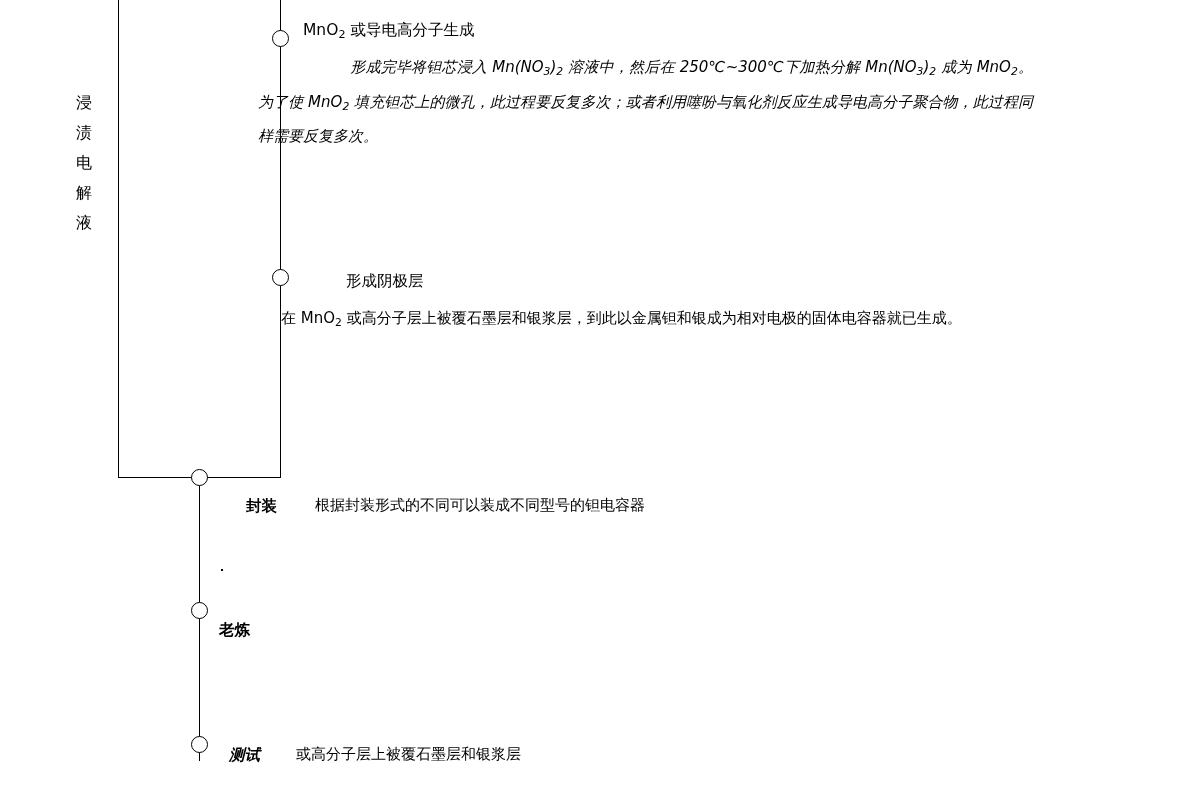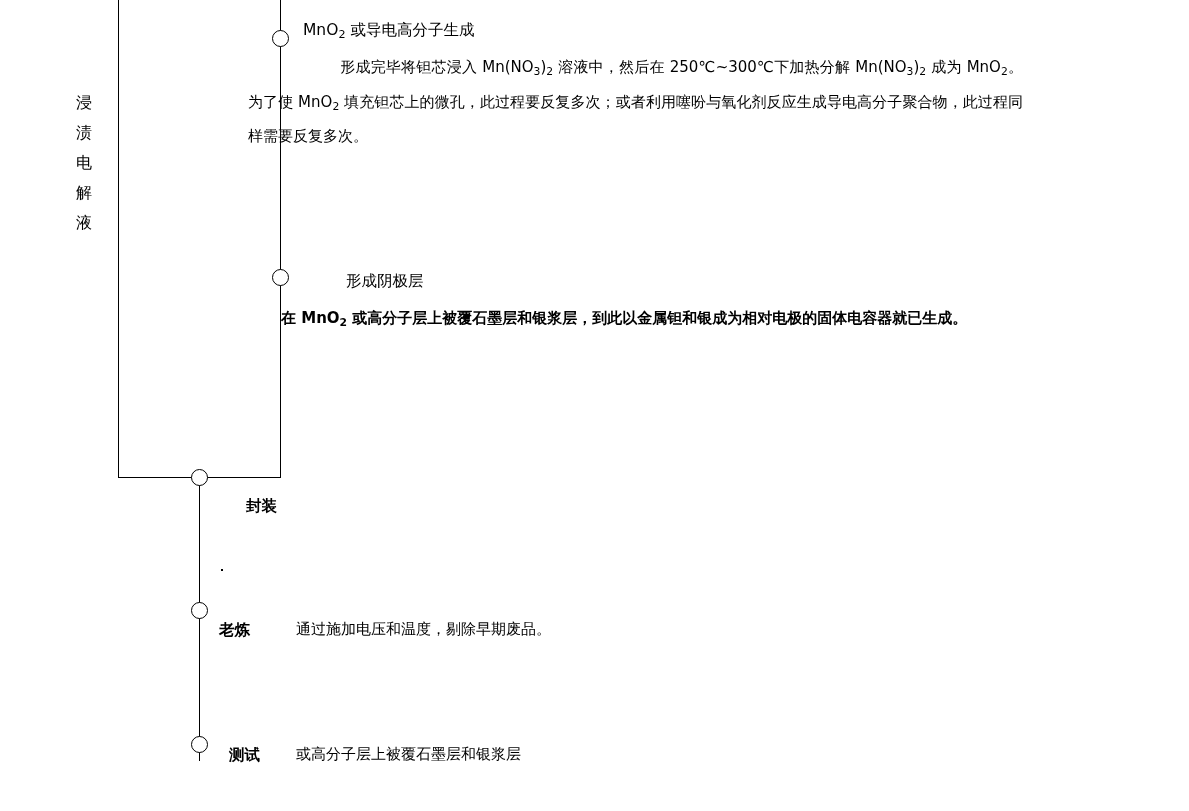--- a/index.html
+++ b/index.html
@@ -118,30 +118,30 @@
     <span>浸</span>
     <span>渍</span>
     <span>电</span>
     <span>解</span>
     <span>液</span>
   </div>
 
   <div class="step-title" style="left:303px; top:20px;">
     MnO<sub>2</sub> 或导电高分子生成
   </div>
-  <div class="step-body" style="left:248px; top:52px; width:775px;">
+  <div class="step-body" style="left:258px; top:52px; width:775px;font-style:italic;">
     <span class="indent"></span>形成完毕将钽芯浸入 Mn(NO<sub>3</sub>)<sub>2</sub> 溶液中，然后在 250℃~300℃下加热分解 Mn(NO<sub>3</sub>)<sub>2</sub> 成为 MnO<sub>2</sub>。为了使 MnO<sub>2</sub> 填充钽芯上的微孔，此过程要反复多次；或者利用噻吩与氧化剂反应生成导电高分子聚合物，此过程同样需要反复多次。
   </div>
 
   <div class="step-title" style="left:298px; top:271px;margin-left:48px;">形成阴极层</div>
-  <div class="step-body" style="left:281px; top:303px; width:747px;font-weight:bold;">
+  <div class="step-body" style="left:281px; top:303px; width:747px;">
     在 MnO<sub>2</sub> 或高分子层上被覆石墨层和银浆层，到此以金属钽和银成为相对电极的固体电容器就已生成。
   </div>
 
   <div class="inline-title" style="left:246px; top:496px;font-family:Liberation Serif, serif;">封装</div>
+  <div class="inline-body" style="left:315px; top:496px;">根据封装形式的不同可以装成不同型号的钽电容器</div>
 
   <div class="inline-title" style="left:219px; top:620px;">老炼</div>
-  <div class="inline-body" style="left:296px; top:620px;">通过施加电压和温度，剔除早期废品。</div>
 
-  <div class="inline-title" style="left:229px; top:745px;">测试</div>
+  <div class="inline-title" style="left:229px; top:745px;font-style:italic;">测试</div>
   <div class="inline-body" style="left:296px; top:745px;">或高分子层上被覆石墨层和银浆层</div>
 
 </div>
 
 </body></html>

